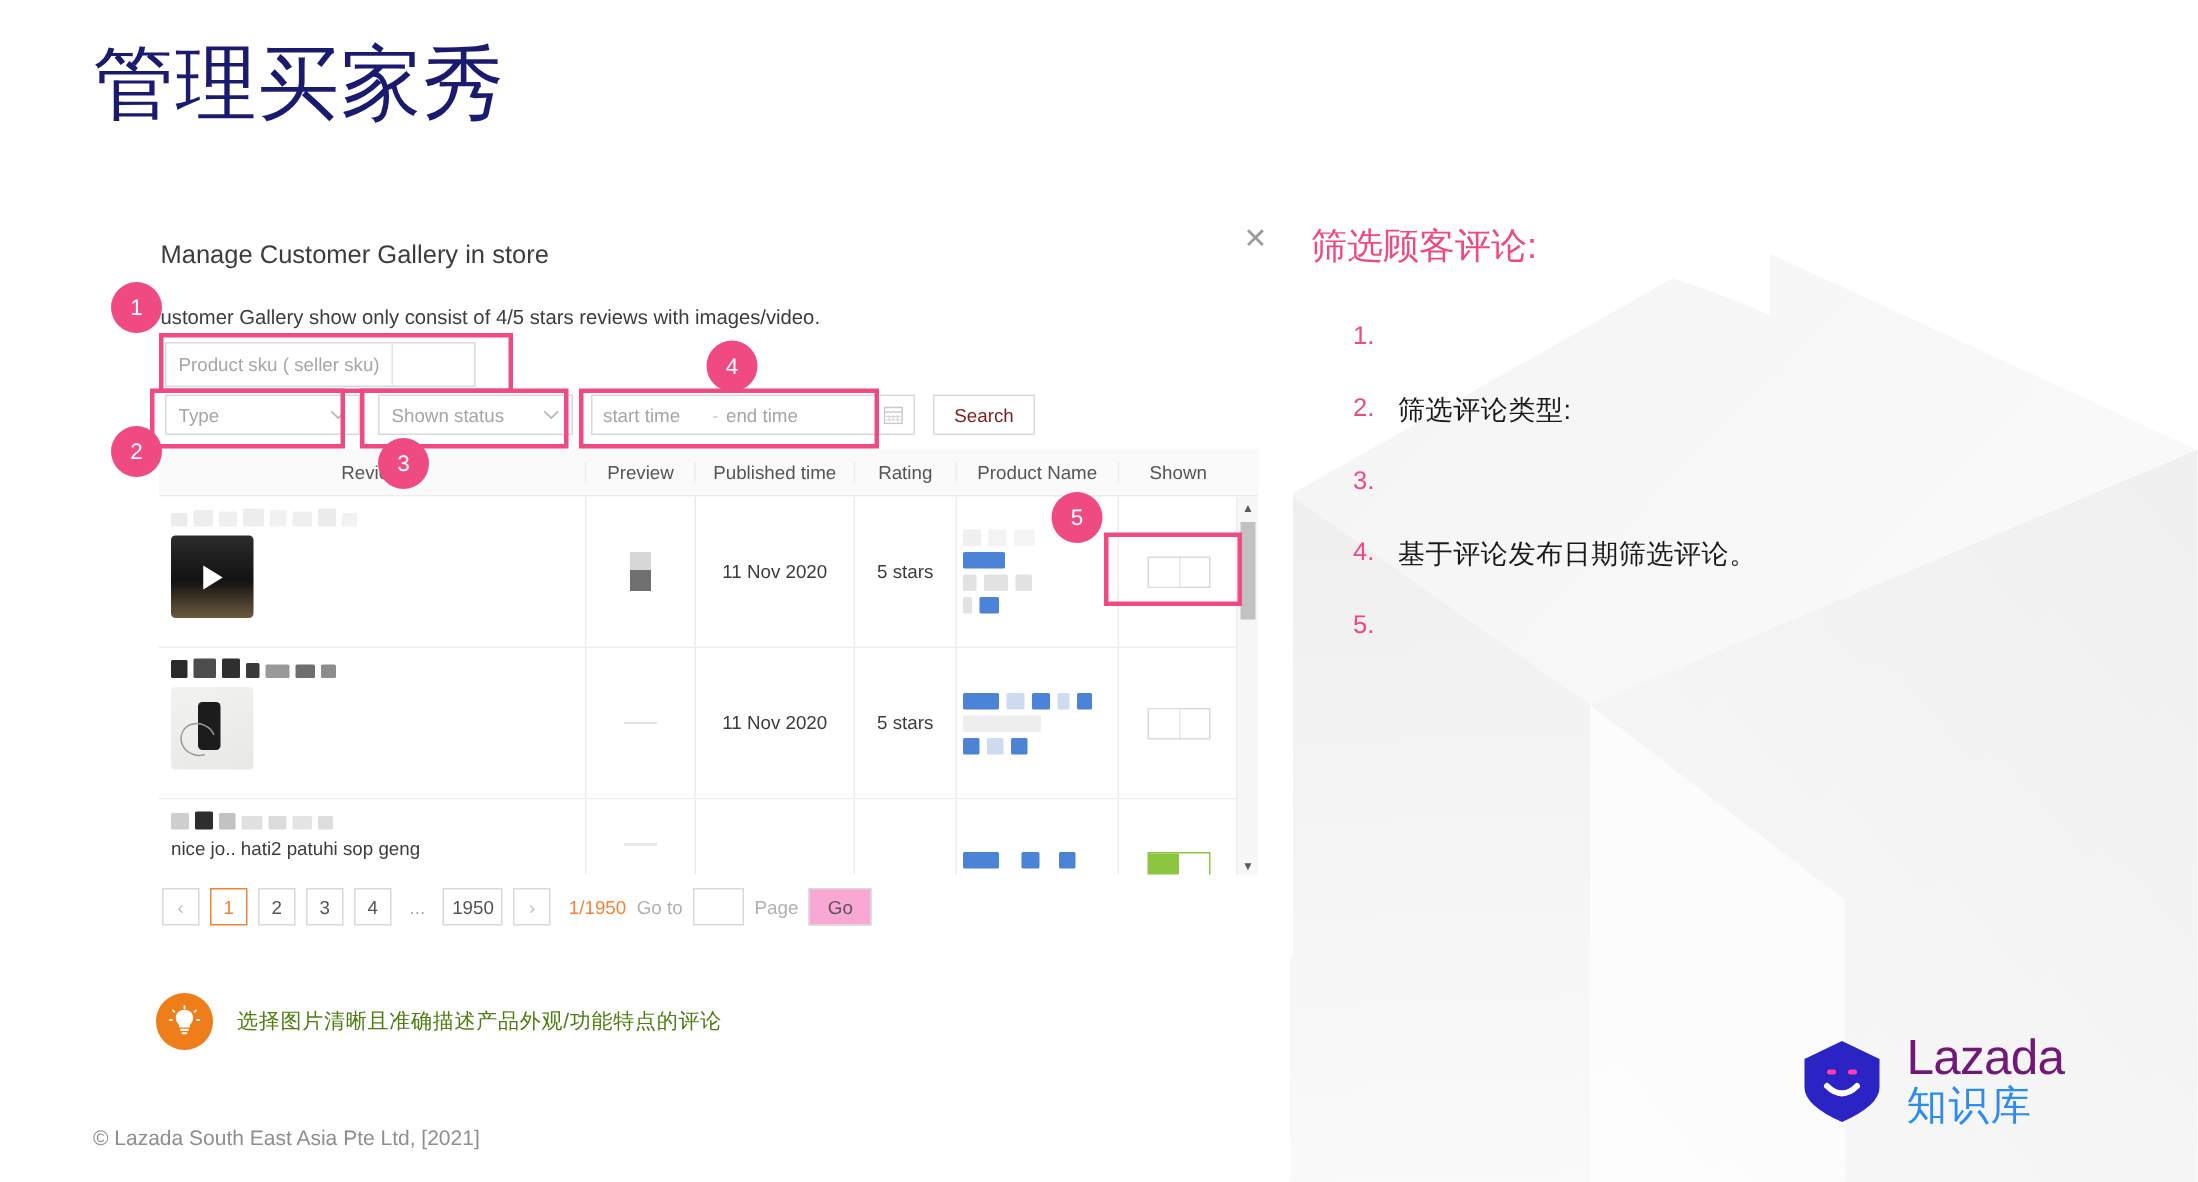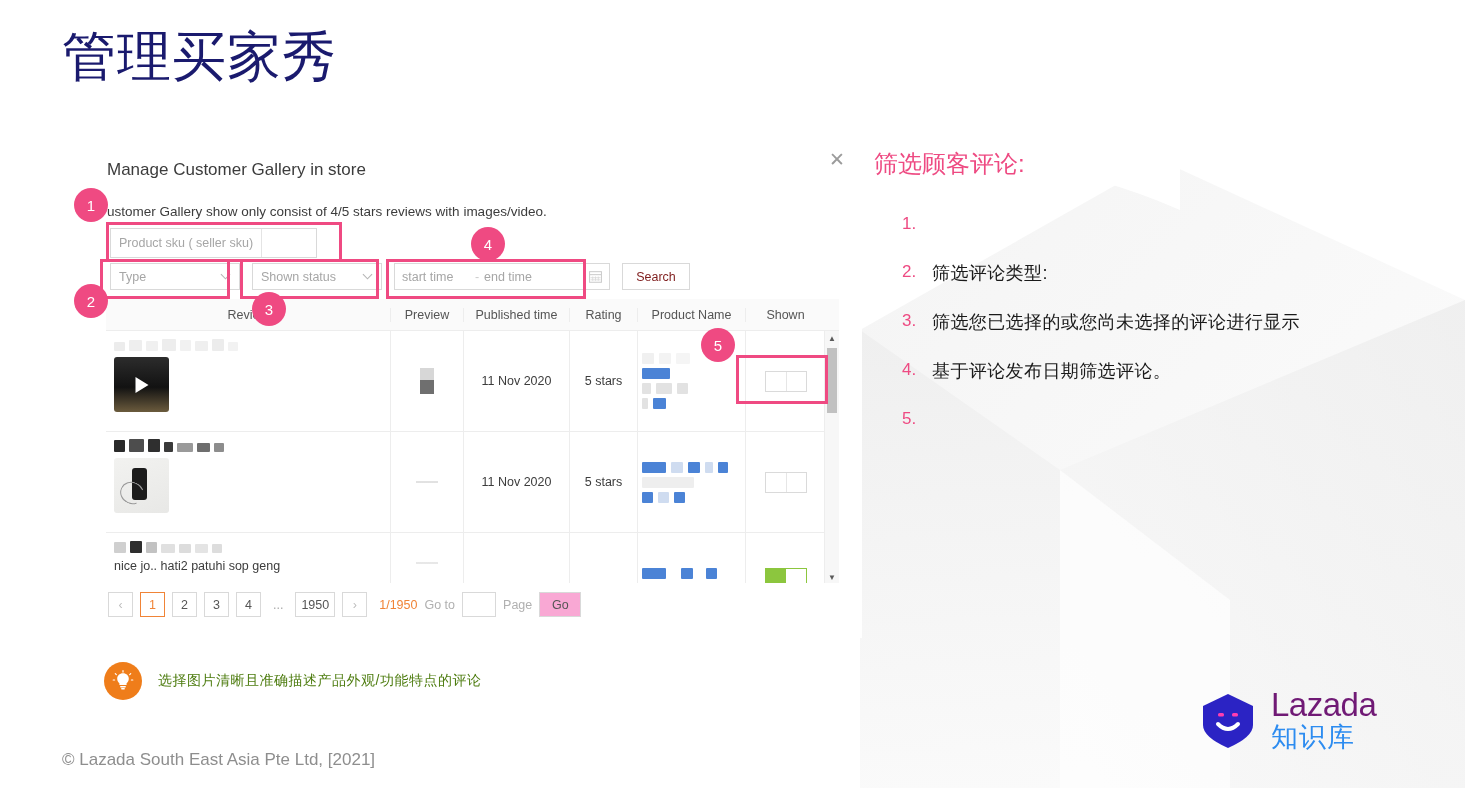--- a/index.html
+++ b/index.html
@@ -268,21 +268,21 @@
   .tip-icon {
     width: 38px; height: 38px; border-radius: 50%;
     background: #ef7d1a; position: relative; flex: 0 0 38px;
   }
   .tip-icon svg { position: absolute; left: 50%; top: 50%; transform: translate(-50%,-50%); }
   .tip-text { font-size: 14px; color: #4d7c0f; letter-spacing: .5px; }
 
   
   .footer {
     position: absolute; left: 62px; top: 750px;
-    font-size: 17px; color: #8e8e8e; z-index: 3;
+    font-size: 14px; color: #8e8e8e; z-index: 3;
   }
 
   
   .logo { position: absolute; left: 1197px; top: 688px; display: flex; align-items: center; gap: 12px; z-index: 3; }
   .logo-mark { width: 62px; height: 62px; flex: 0 0 62px; }
   .logo-text { display: flex; flex-direction: column; line-height: 1; }
   .logo-word { font-size: 33px; color: #701a75; letter-spacing: -.5px; }
   .logo-sub  { font-size: 27px; color: #2d8cf0; letter-spacing: 1px; margin-top: 3px; }
 </style>
 </head>
@@ -549,21 +549,20 @@
 <div class="steps">
   <div class="step">
     <span class="step-num">1.</span>
   </div>
   <div class="step">
     <span class="step-num">2.</span>
     <span class="step-txt">筛选评论类型:</span>
   </div>
   <div class="step">
     <span class="step-num">3.</span>
-    <span class="step-txt">筛选您已选择的或您尚未选择的评论进行显示</span>
   </div>
   <div class="step">
     <span class="step-num">4.</span>
     <span class="step-txt">基于评论发布日期筛选评论。</span>
   </div>
   <div class="step">
     <span class="step-num">5.</span>
   </div>
 </div>
 

